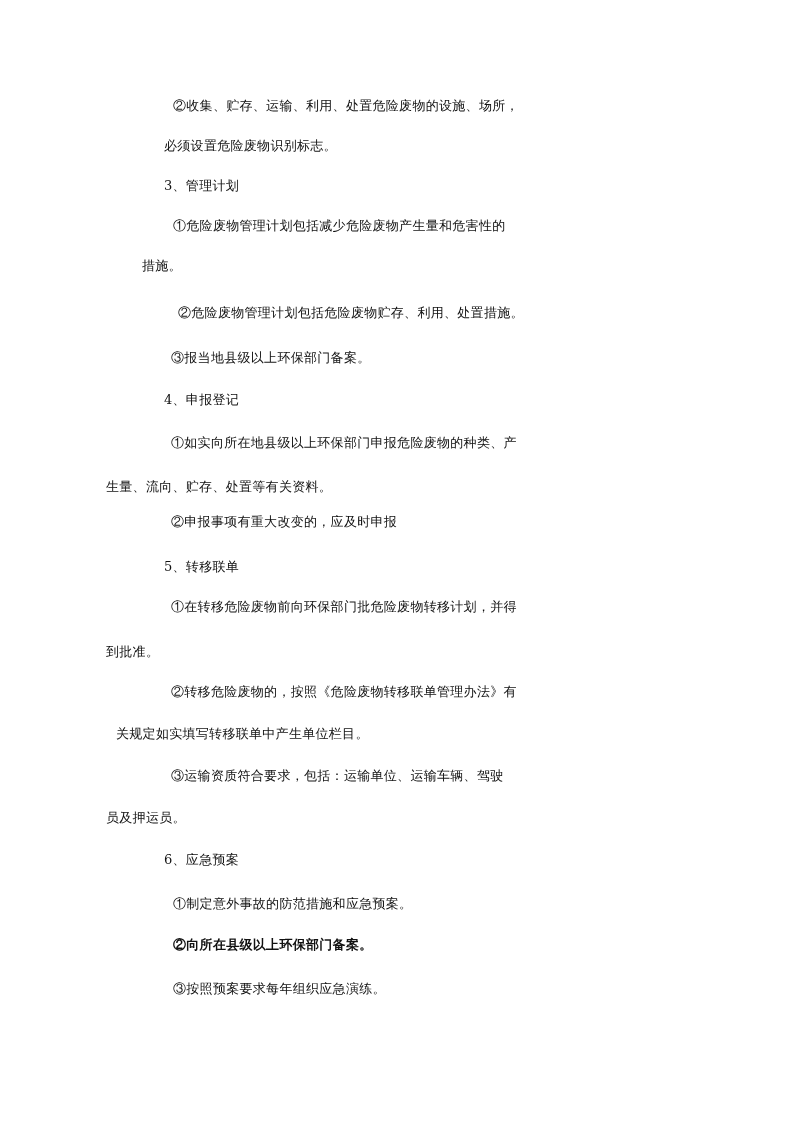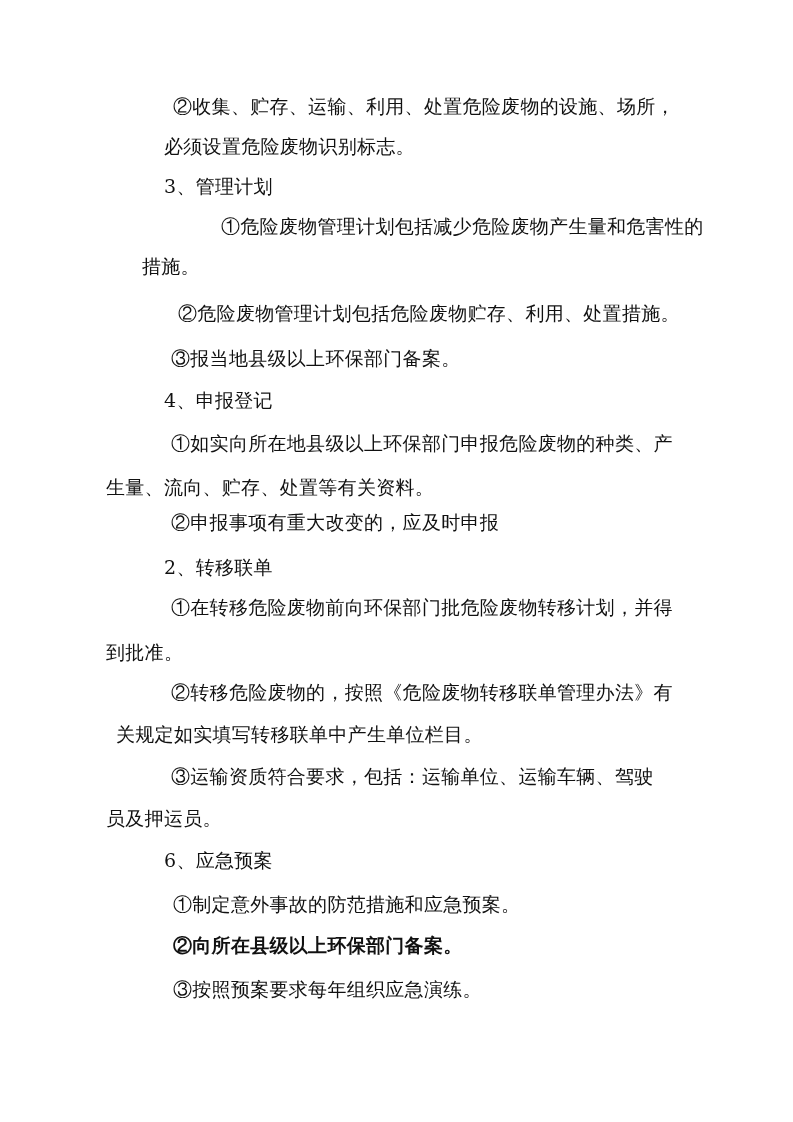--- a/index.html
+++ b/index.html
@@ -1,35 +1,35 @@
 <!DOCTYPE html>
 <html><head>
 <meta charset="utf-8">
 <style>
   html, body { margin:0; padding:0; background:#ffffff; }
   body { width:793px; height:1122px; position:relative; overflow:hidden;
          font-family:"DejaVu Serif","Liberation Serif",serif; color:#111; }
-  .line { position:absolute; font-size:19px; line-height:24px; white-space:nowrap; letter-spacing:0.3px; }
+  .line { position:absolute; font-size:13px; line-height:24px; white-space:nowrap; letter-spacing:0.3px; }
 </style>
 </head>
 <body>
 
 <div id="page">
     <div class="line" style="left: 173px; top: 94px;">②收集、贮存、运输、利用、处置危险废物的设施、场所，</div>
     <div class="line" style="left: 164px; top: 134px;">必须设置危险废物识别标志。</div>
     <div class="line" style="left: 164px; top: 174px;">3、管理计划</div>
-    <div class="line" style="left: 173px; top: 214px; margin-left: 48px;">①危险废物管理计划包括减少危险废物产生量和危害性的</div>
+    <div class="line" style="left: 173px; top: 214px;">①危险废物管理计划包括减少危险废物产生量和危害性的</div>
     <div class="line" style="left: 106px; top: 254px; margin-left: 36px;">措施。</div>
     <div class="line" style="left: 178px; top: 301px;">②危险废物管理计划包括危险废物贮存、利用、处置措施。</div>
     <div class="line" style="left: 171px; top: 346px;">③报当地县级以上环保部门备案。</div>
     <div class="line" style="left: 164px; top: 388px;">4、申报登记</div>
     <div class="line" style="left: 171px; top: 431px;">①如实向所在地县级以上环保部门申报危险废物的种类、产</div>
     <div class="line" style="left: 106px; top: 475px;">生量、流向、贮存、处置等有关资料。</div>
     <div class="line" style="left: 171px; top: 510px;">②申报事项有重大改变的，应及时申报</div>
-    <div class="line" style="left: 164px; top: 555px;">2、转移联单</div>
+    <div class="line" style="left: 164px; top: 555px;">5、转移联单</div>
     <div class="line" style="left: 171px; top: 595px;">①在转移危险废物前向环保部门批危险废物转移计划，并得</div>
     <div class="line" style="left: 106px; top: 640px;">到批准。</div>
     <div class="line" style="left: 171px; top: 680px;">②转移危险废物的，按照《危险废物转移联单管理办法》有</div>
     <div class="line" style="left: 116px; top: 722px;">关规定如实填写转移联单中产生单位栏目。</div>
     <div class="line" style="left: 171px; top: 764px;">③运输资质符合要求，包括：运输单位、运输车辆、驾驶</div>
     <div class="line" style="left: 106px; top: 806px;">员及押运员。</div>
     <div class="line" style="left: 164px; top: 848px; text-align: center;">6、应急预案</div>
     <div class="line" style="left: 173px; top: 892px;">①制定意外事故的防范措施和应急预案。</div>
     <div class="line" style="left: 173px; top: 933px; font-weight: bold;">②向所在县级以上环保部门备案。</div>
     <div class="line" style="left: 173px; top: 977px;">③按照预案要求每年组织应急演练。</div>

